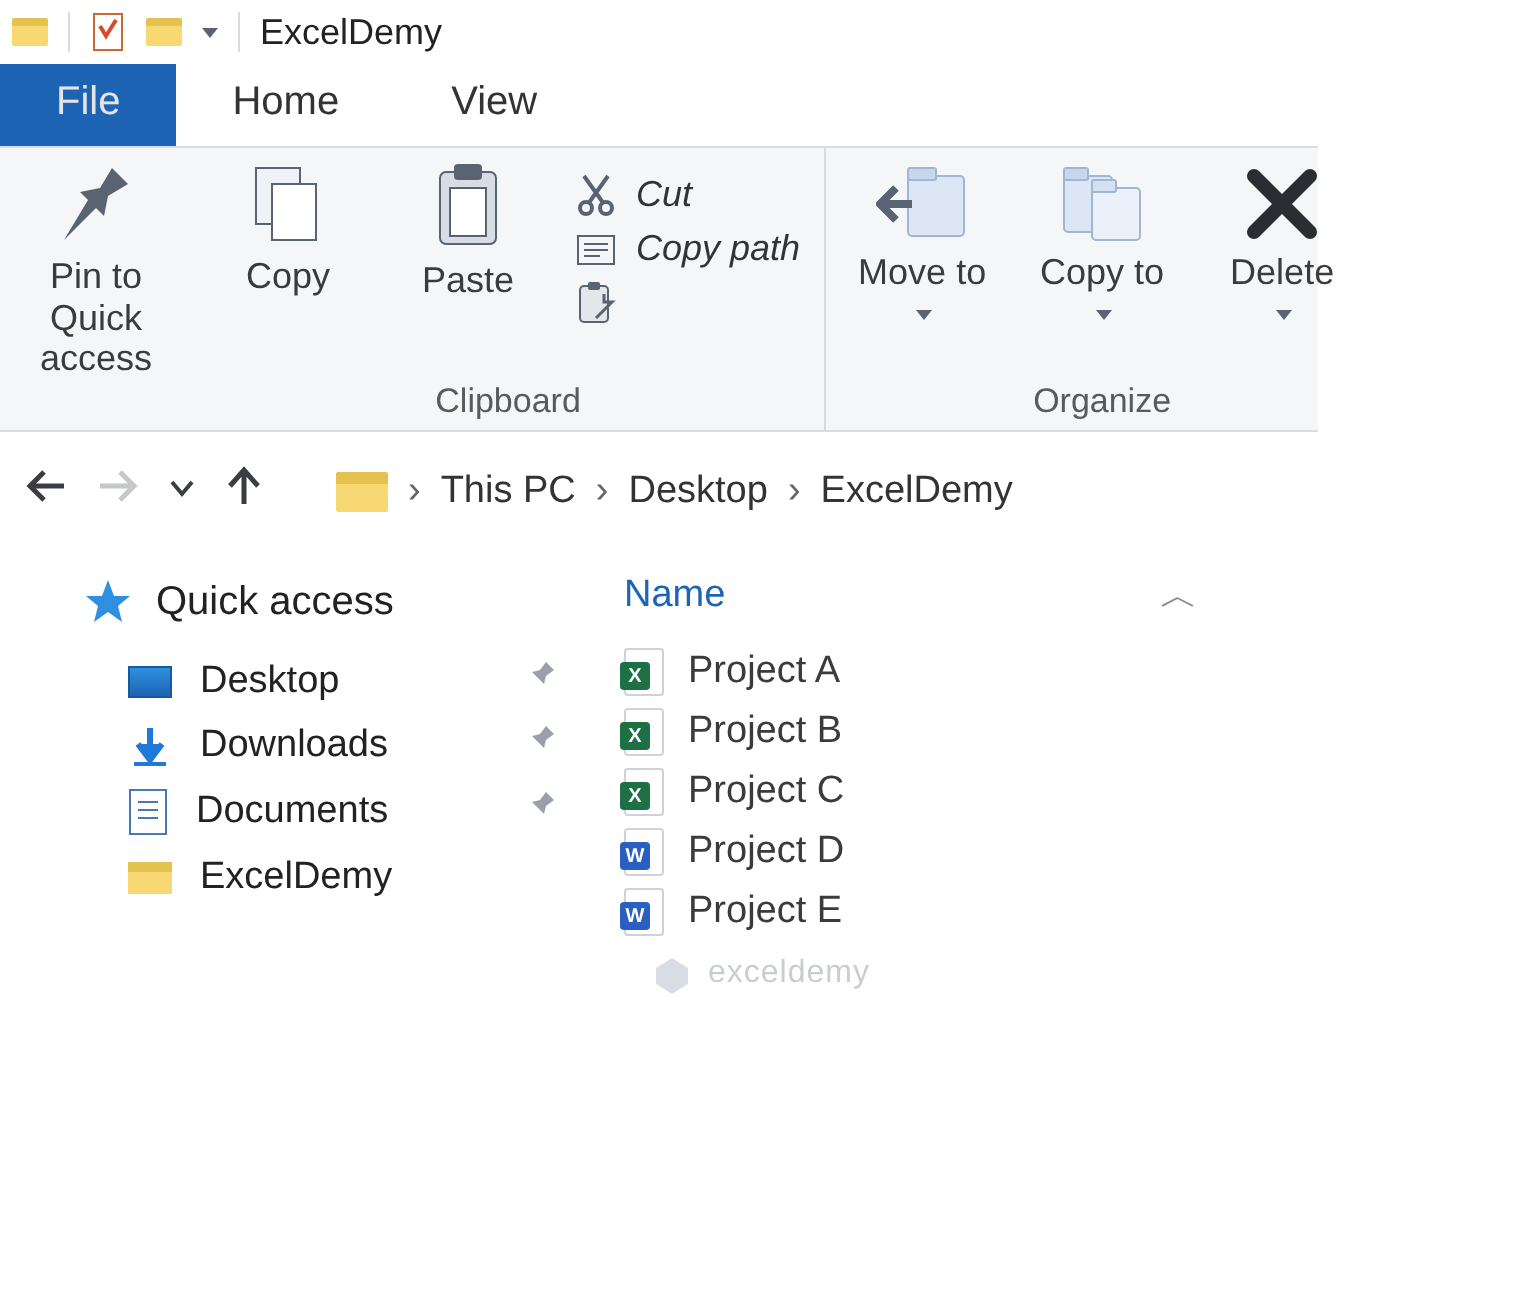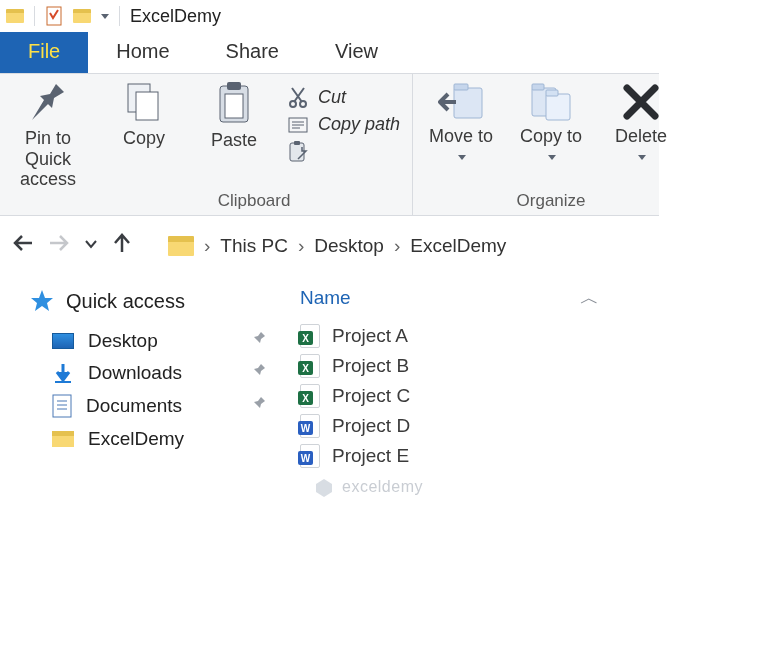--- a/index.html
+++ b/index.html
@@ -19,21 +19,21 @@
   .titlebar{display:flex;align-items:center;height:32px;padding:0 6px;gap:10px;}
   .mini-folder{width:18px;height:14px;background:var(--folder);border-top:4px solid var(--folder-top);border-radius:1px;}
   .divider-v{width:1px;height:20px;background:var(--divider);}
   .qat-item svg{display:block;}
   .caret-down{width:0;height:0;border-left:4px solid transparent;border-right:4px solid transparent;border-top:5px solid var(--grey-icon);}
   .title-text{font-size:18px;color:#222;}
 
   
   .tabs{display:flex;}
   .tab{padding:8px 28px 10px;font-size:20px;color:#333;cursor:pointer;}
-  .tab.file{background:var(--blue);color:#fde047;text-align:center;}
+  .tab.file{background:var(--blue);color:#e5e5e5;text-align:center;}
 
   
   .ribbon{background:var(--ribbon-bg);border-top:1px solid var(--divider);border-bottom:1px solid var(--divider);display:flex;}
   .rgroup{display:flex;flex-direction:column;align-items:center;padding:8px 12px 4px;border-right:1px solid var(--divider);}
   .rgroup:last-child{border-right:none;}
   .rgroup-body{display:flex;align-items:flex-start;gap:18px;flex:1;}
   .rgroup-label{font-size:17px;color:#5a5a5a;margin-top:20px;}
   .big-btn{display:flex;flex-direction:column;align-items:center;gap:4px;min-width:72px;cursor:pointer;}
   .big-btn .lbl{text-align:center;font-size:18px;line-height:1.15;}
   .caret-inline{display:inline-block;width:0;height:0;border-left:4px solid transparent;border-right:4px solid transparent;border-top:5px solid var(--grey-icon);vertical-align:middle;margin-left:2px;}
@@ -42,21 +42,21 @@
 
   
   .navrow{display:flex;align-items:center;gap:14px;padding:16px 12px;}
   .nav-arrow{color:#555;cursor:pointer;}
   .nav-arrow.disabled{color:#c5c7cb;cursor:default;}
   .breadcrumb{display:flex;align-items:center;gap:10px;font-size:19px;}
   .bc-item{color:#333;cursor:pointer;}
   .bc-sep{color:#666;}
 
   
-  .body{display:flex;}
+  .body{display:flex;padding-left:12px;}
   .sidebar{width:290px;padding:14px 8px 8px 30px;}
   .side-head{display:flex;align-items:center;gap:12px;font-size:20px;color:#222;margin-bottom:12px;cursor:pointer;}
   .side-item{display:flex;align-items:center;gap:14px;font-size:19px;color:#222;padding:5px 0 5px 22px;cursor:pointer;}
   .side-item .pin{margin-left:auto;margin-right:16px;color:#9aa0a8;}
 
   .list{flex:1;padding:4px 10px;}
   .list-head{display:flex;align-items:center;gap:20px;color:var(--blue);font-size:19px;padding:6px 0 10px;text-align:center;}
   .list-head .chev{margin-left:auto;margin-right:50px;color:#8a8f97;}
   .file-row{display:flex;align-items:center;gap:12px;font-size:19px;padding:3px 0;cursor:pointer;}
   .watermark{display:flex;align-items:center;gap:8px;color:#c9cdd3;font-size:16px;padding:6px 0 0 14px;letter-spacing:0.5px;}
@@ -85,21 +85,20 @@
     </span>
     <span class="mini-folder"></span>
     <span class="caret-down"></span>
     <span class="divider-v"></span>
     <span class="title-text">ExcelDemy</span>
   </div>
 
   <div class="tabs">
     <div class="tab file">File</div>
     <div class="tab">Home</div>
-    <div class="tab">Share</div>
     <div class="tab">View</div>
   </div>
 
   <div class="ribbon">
 
     <div class="rgroup" style="border-right:none">
       <div class="rgroup-body">
         <div class="big-btn">
           <svg width="36" height="42" viewBox="0 0 36 42">
               <path d="M26 2 L34 10 L24 16 L22 26 L14 18 L2 38 L6 34 L18 22 L10 14 L20 12 Z" fill="var(--grey-icon)"></path>

